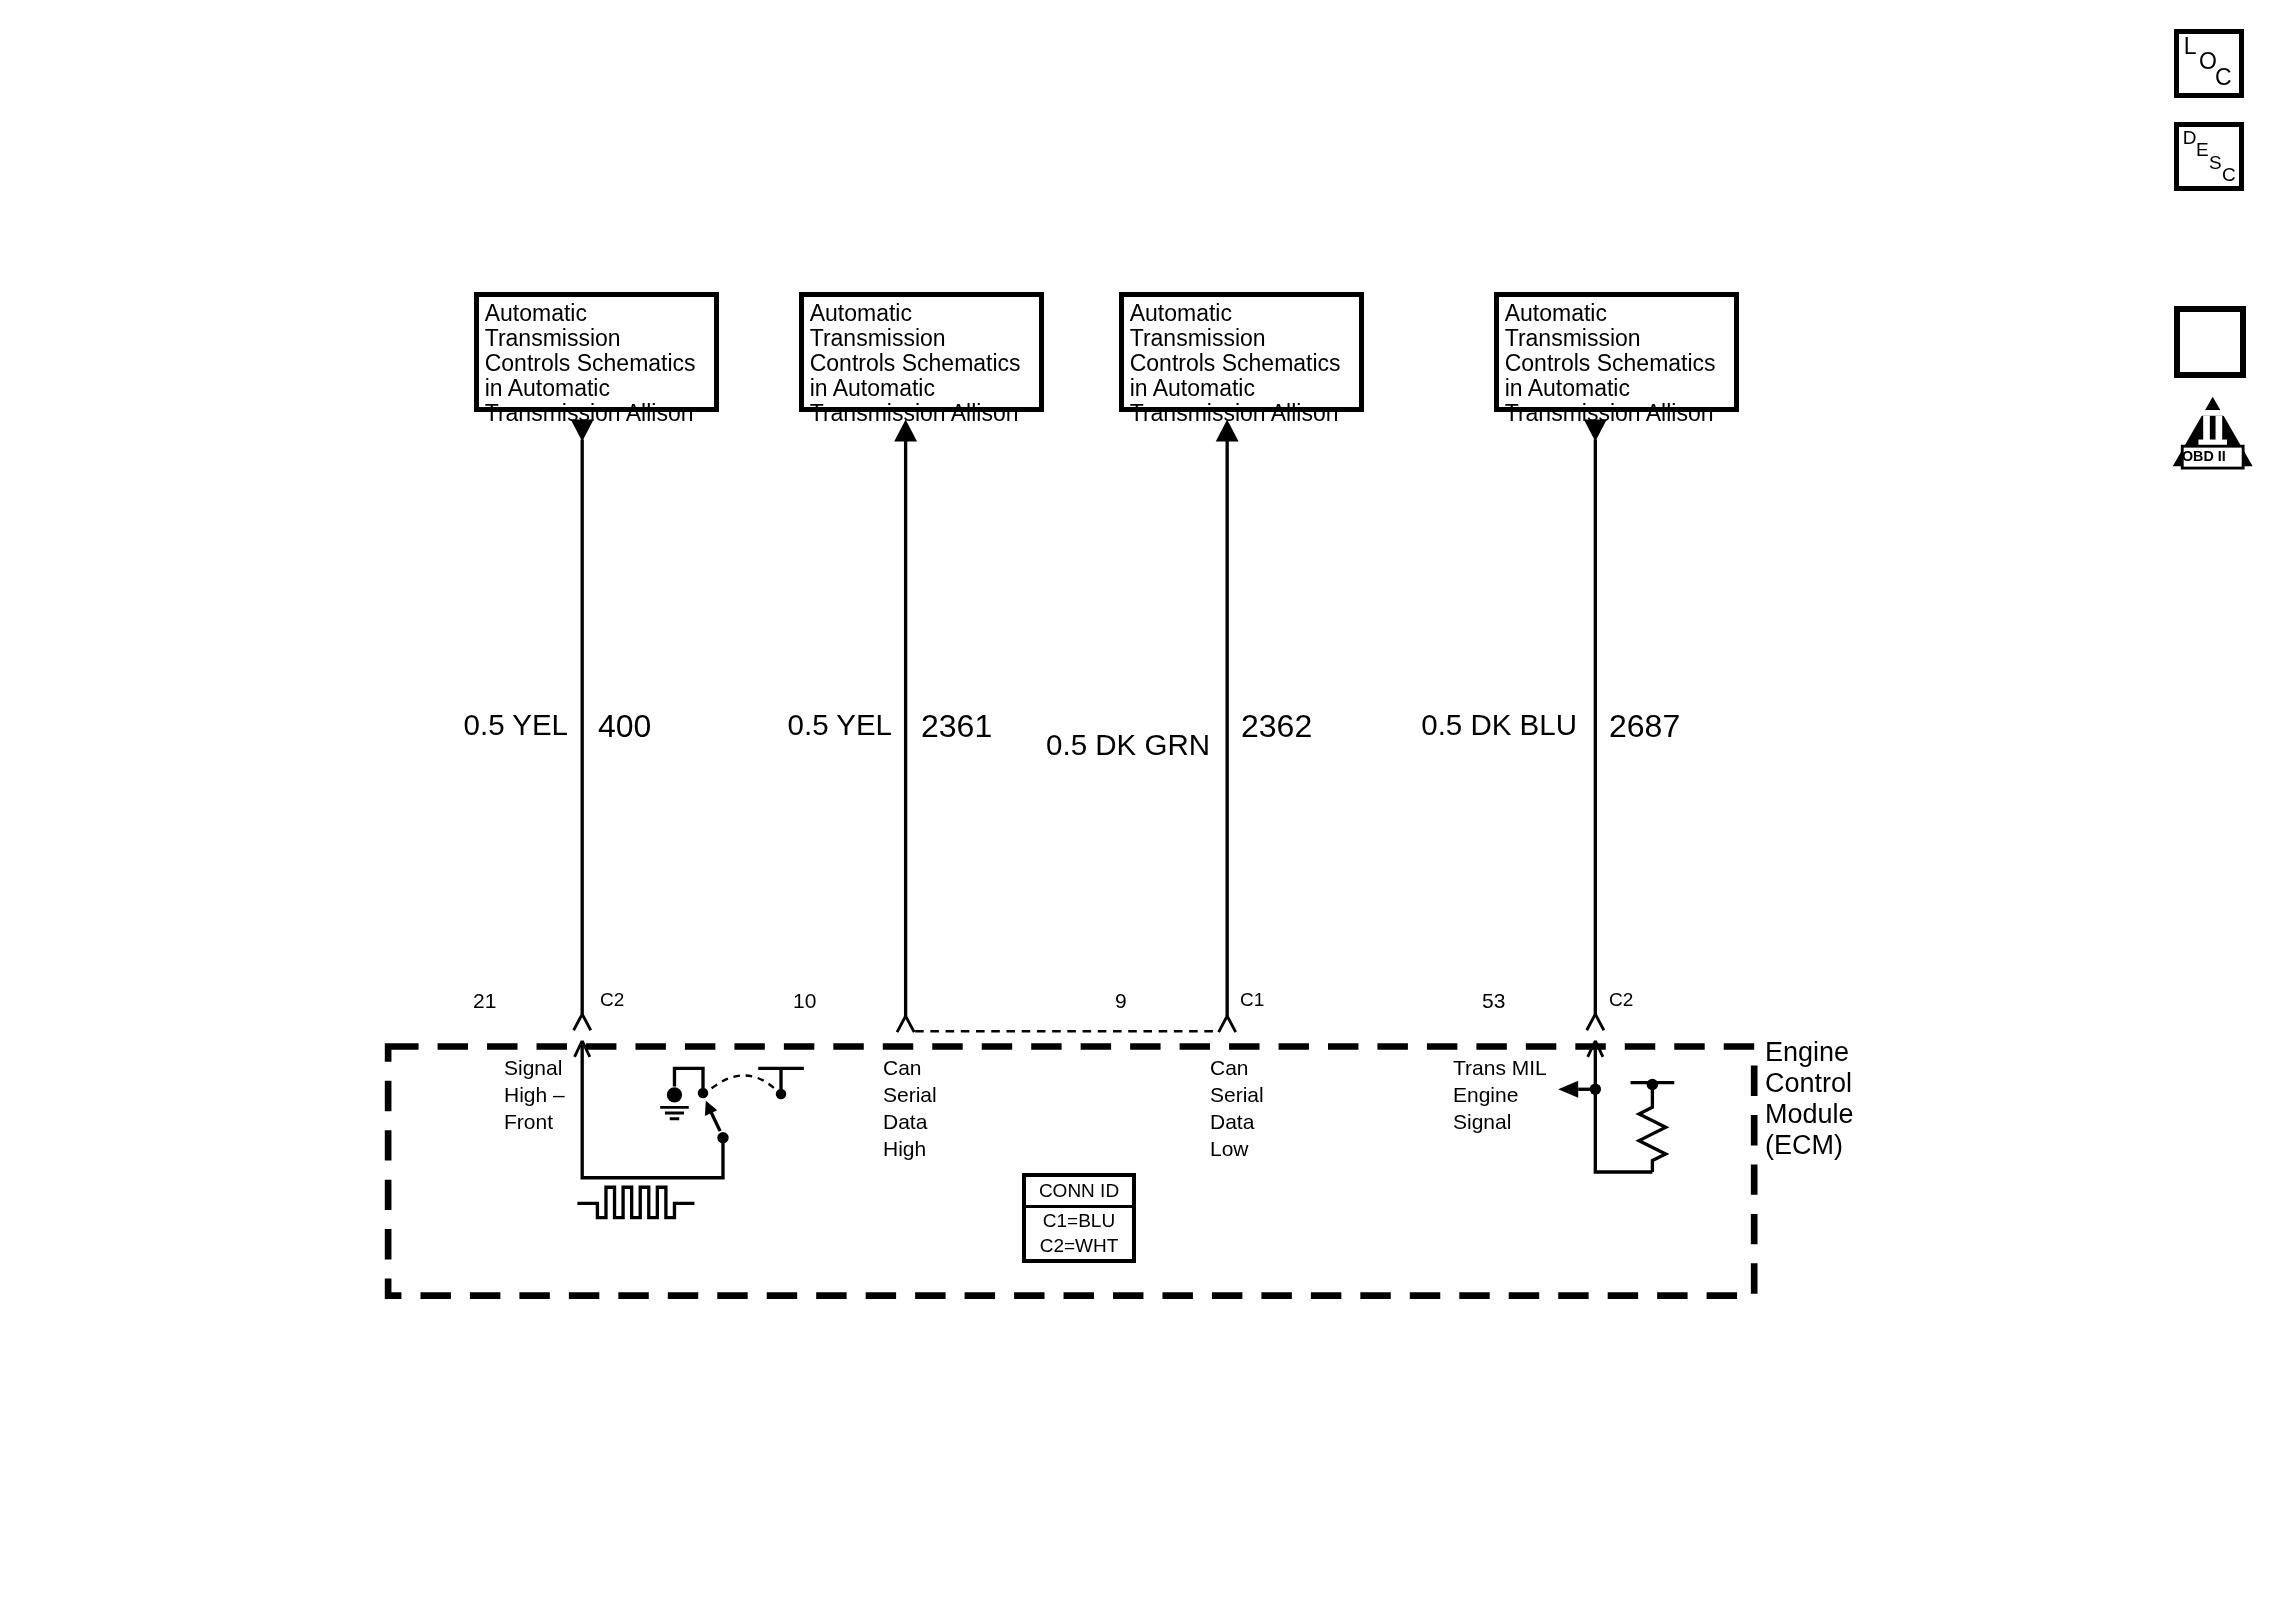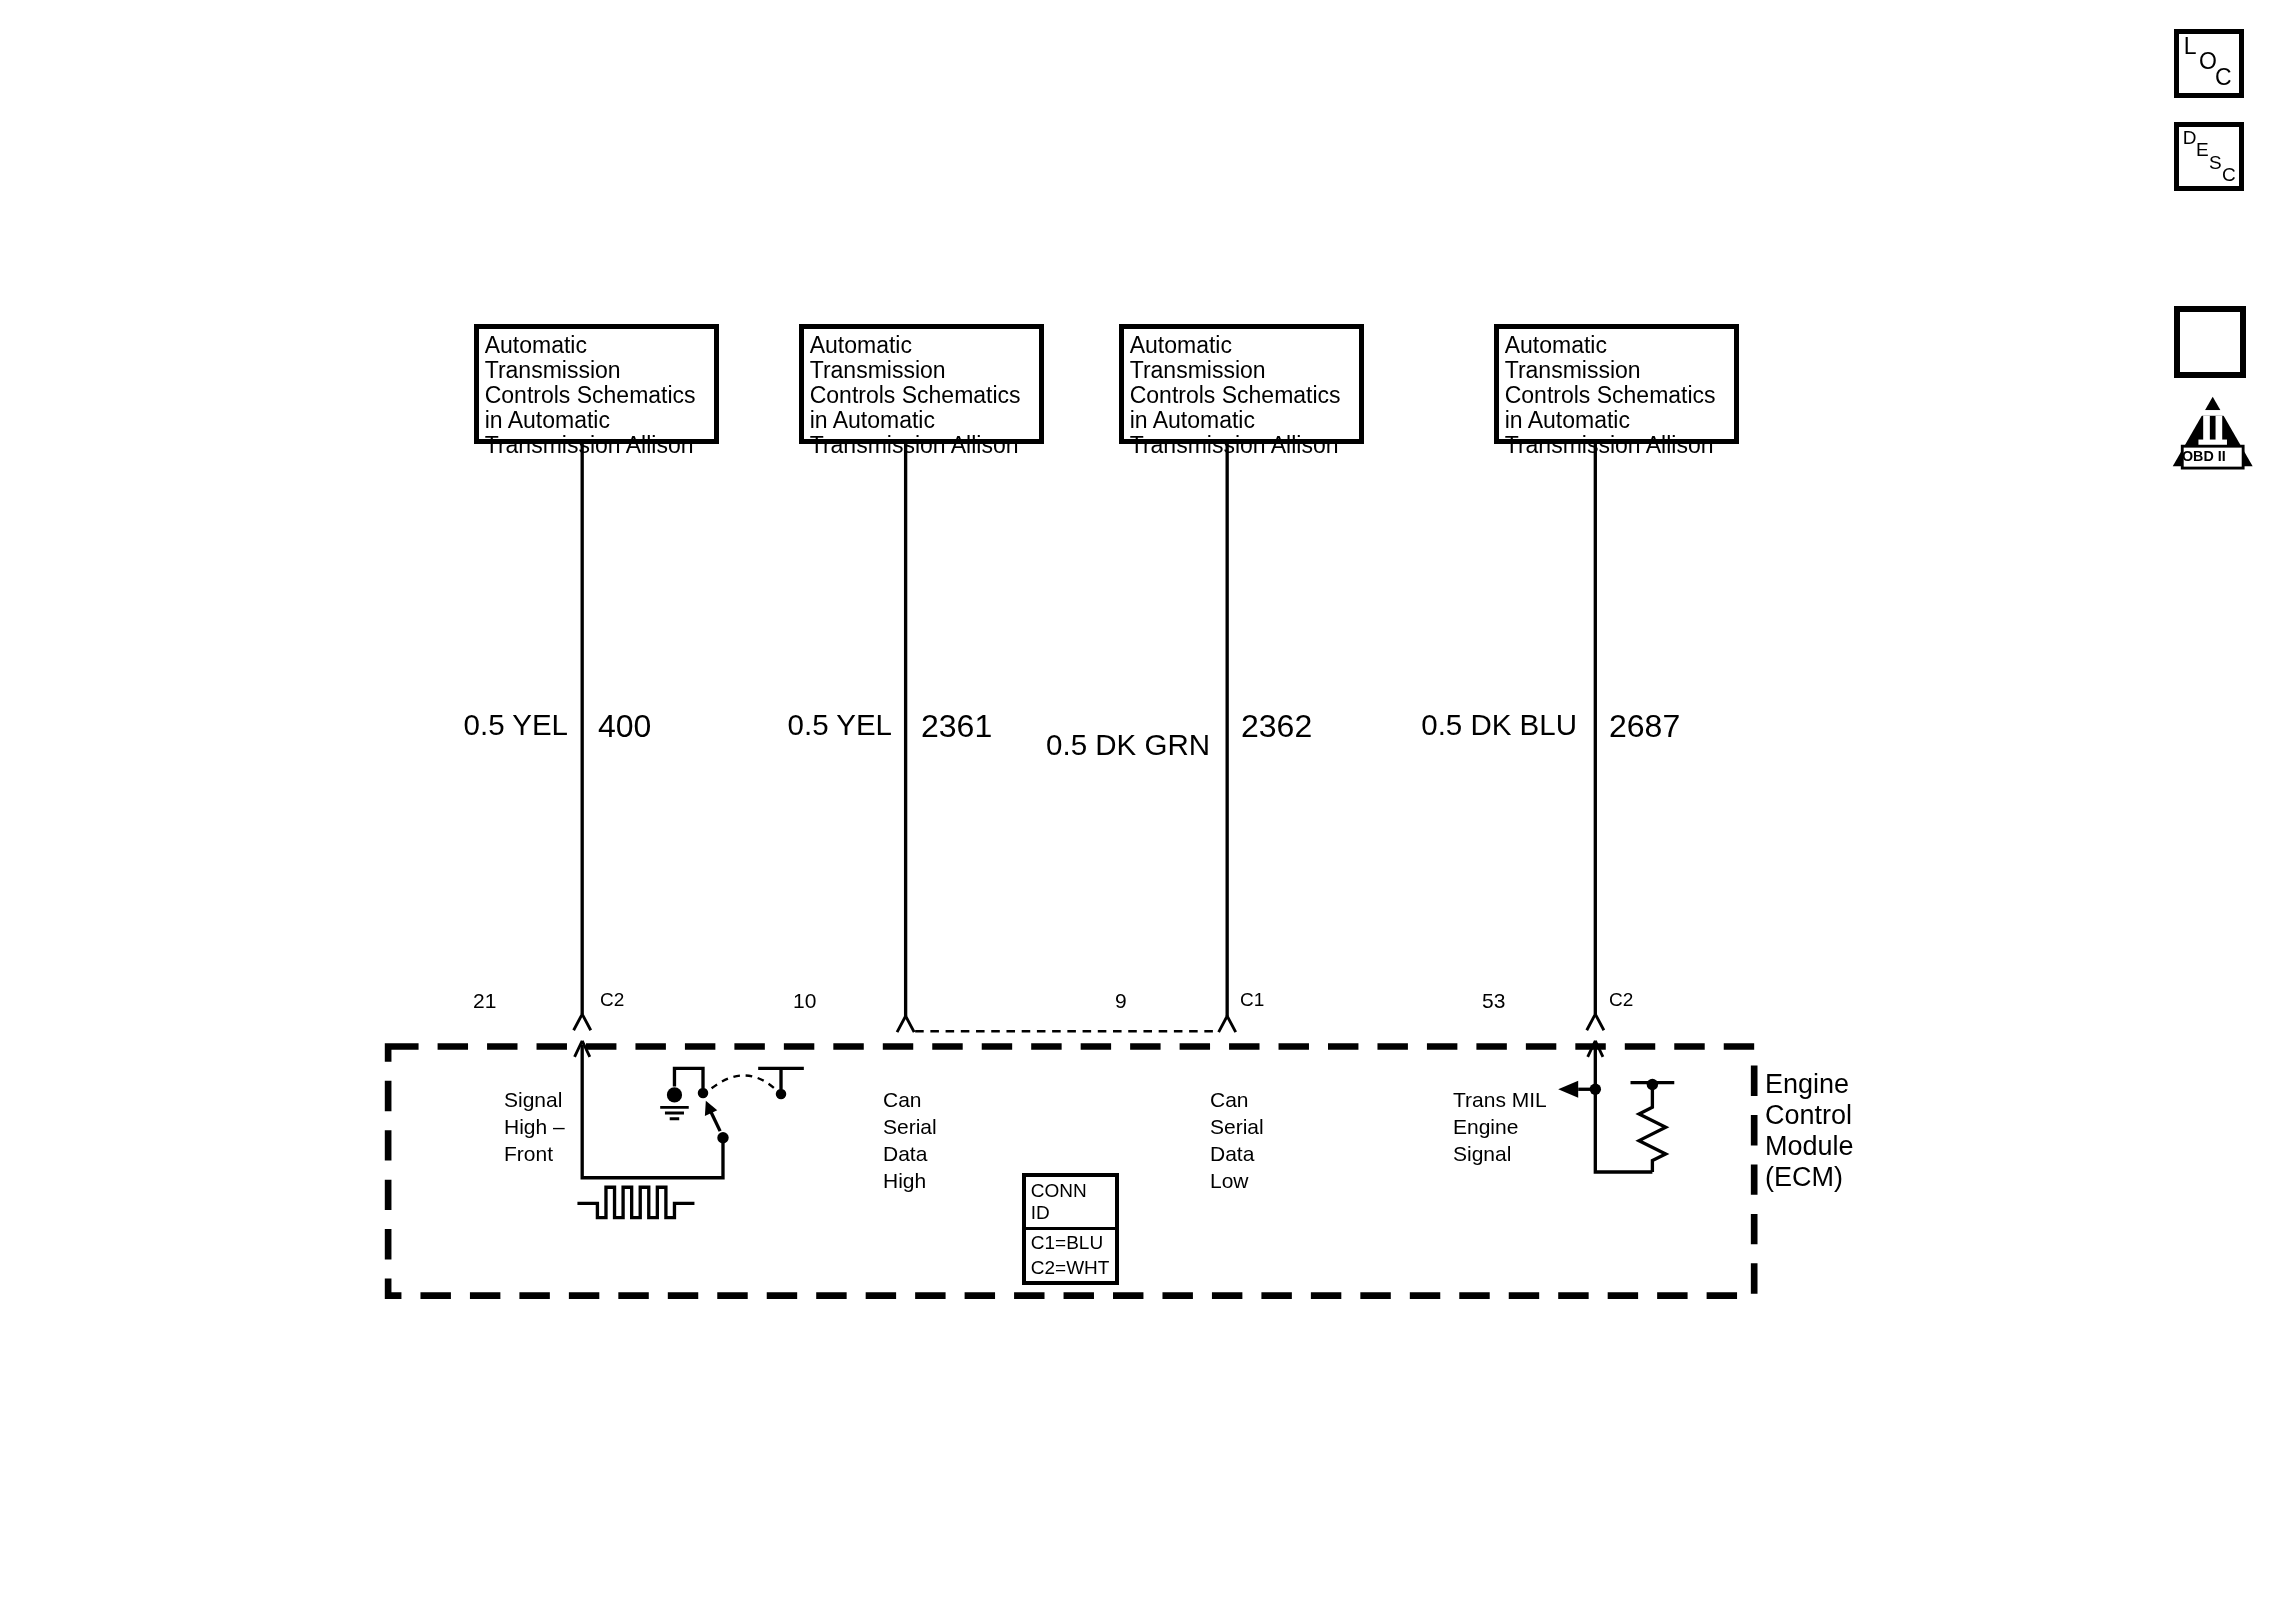--- a/index.html
+++ b/index.html
@@ -1,34 +1,35 @@
 <!DOCTYPE html>
 <html style="font-size:15px"><head>
 <meta charset="utf-8">
 <style>
   html,body{margin:0;padding:0;background:#fff;}
   #canvas{
     position:relative;width:2285px;height:1603px;background:#fff;
     font-family:"Liberation Sans",sans-serif;color:#000;overflow:hidden;
   }
   .abs{position:absolute;}
-  .pre{white-space:pre-line;margin-top:32px;}
+  .pre{white-space:pre-line;}
   .offpage-box{
     width:245px;height:120px;box-sizing:border-box;border:5.7px solid #000;
     padding:3.8px 5.7px;font-size:23px;line-height:25px;background:#fff;
   }
   .wire-name{font-size:29.5px;width:285px;text-align:right;}
   .wire-num{font-size:32px;}
   .pin-num{font-size:21px;width:95px;text-align:left;}
   .pin-conn{font-size:19px;}
   .sig-label{font-size:21px;line-height:27px;}
   .ecm-title{font-size:27px;line-height:31px;}
   .connid-box{
-    width:97px;box-sizing:border-box;border:4.8px solid #000;background:#fff;
+    width:114px;box-sizing:border-box;border:4.8px solid #000;background:#fff;
     font-size:19px;
+    text-align:center;
   }
   .connid-head{border-bottom:3.8px solid #000;padding:2.9px 4.8px;}
   .connid-row{padding:1.9px 4.8px;}
   .icon-box{box-sizing:border-box;border:5.7px solid #000;background:#fff;}
   .diag-letter{position:absolute;font-size:23px;line-height:23px;}
   .desc-letter{position:absolute;font-size:19px;line-height:19px;}
   .obd-label{font-size:14.3px;font-weight:bold;width:61px;line-height:21px;}
   svg{display:block;}
 </style>
 </head>

